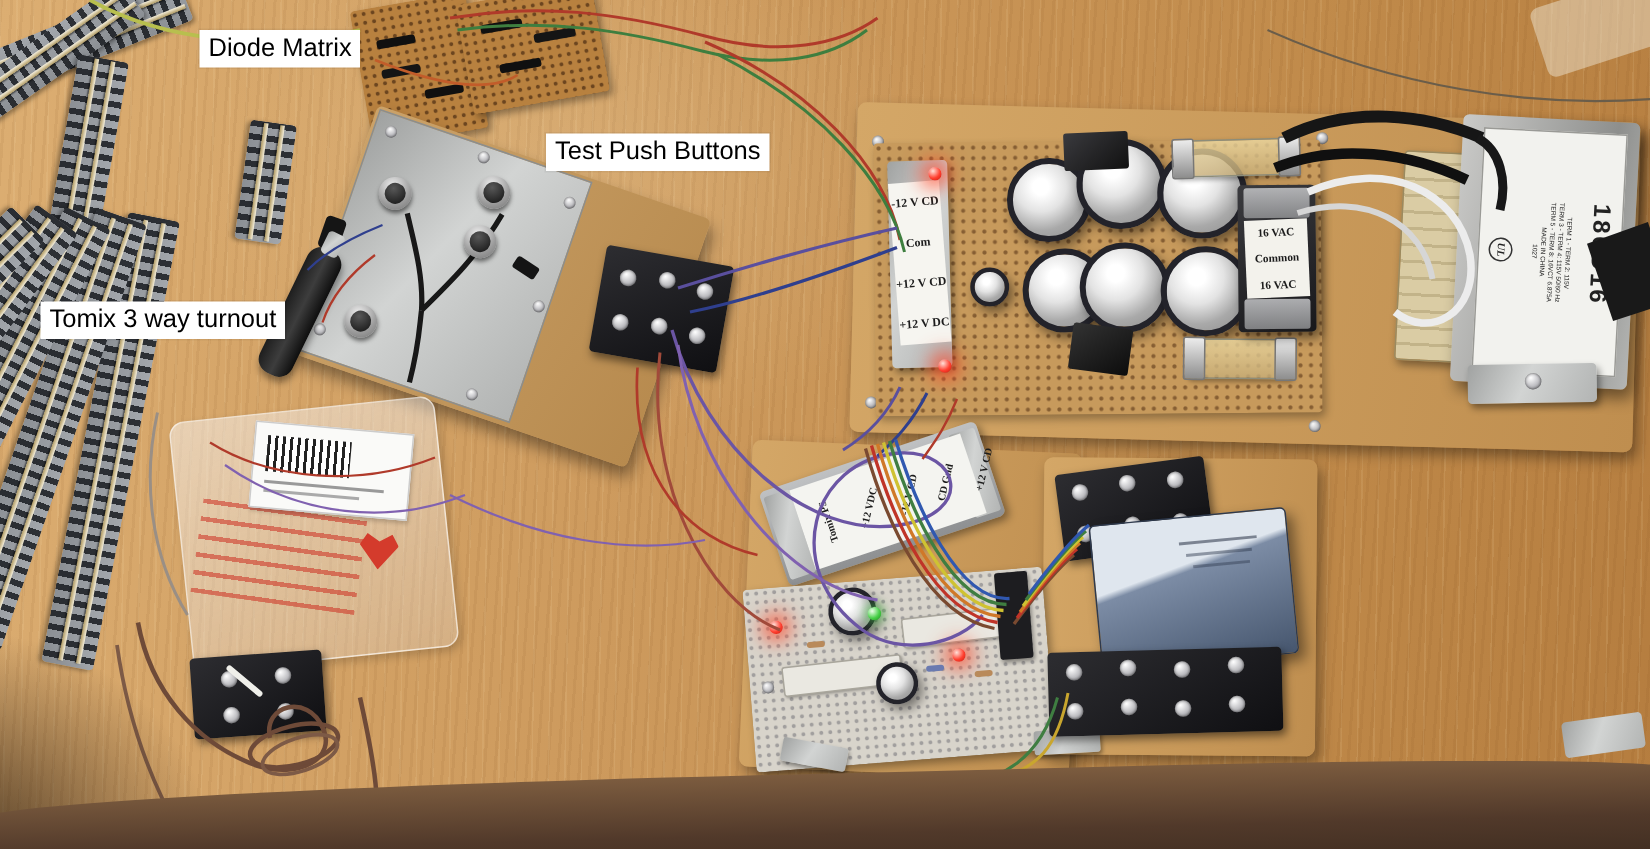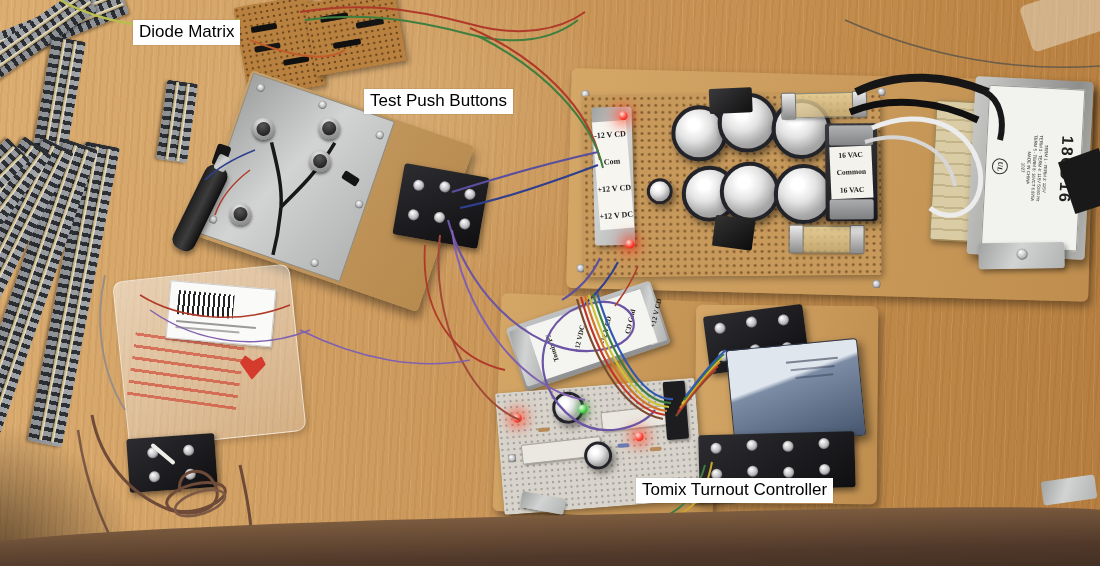--- a/index.html
+++ b/index.html
@@ -319,14 +319,14 @@
     <path d="M78,430 C85,480 100,520 120,555" stroke="#7d5a46" stroke-width="2.5"></path>
     <ellipse cx="196" cy="497" rx="30" ry="13" transform="rotate(-14 196 497)" stroke="#6e4a38" stroke-width="3"></ellipse>
     <ellipse cx="200" cy="503" rx="26" ry="11" transform="rotate(-18 200 503)" stroke="#7d5a46" stroke-width="2.5"></ellipse>
   </svg>
 
   <div class="bl-shadow"></div>
   <div class="floor"></div>
 
   <div class="annot" style="left:364px;top:89px">Test Push Buttons</div>
   <div class="annot" style="left:133px;top:20px">Diode Matrix</div>
-  <div class="annot" style="left:636px;top:478px">Tomix Turnout Controller</div>
+  <div class="annot" style="left:27px;top:201px">Tomix 3 way turnout</div>
 </div>
 
 </body></html>

